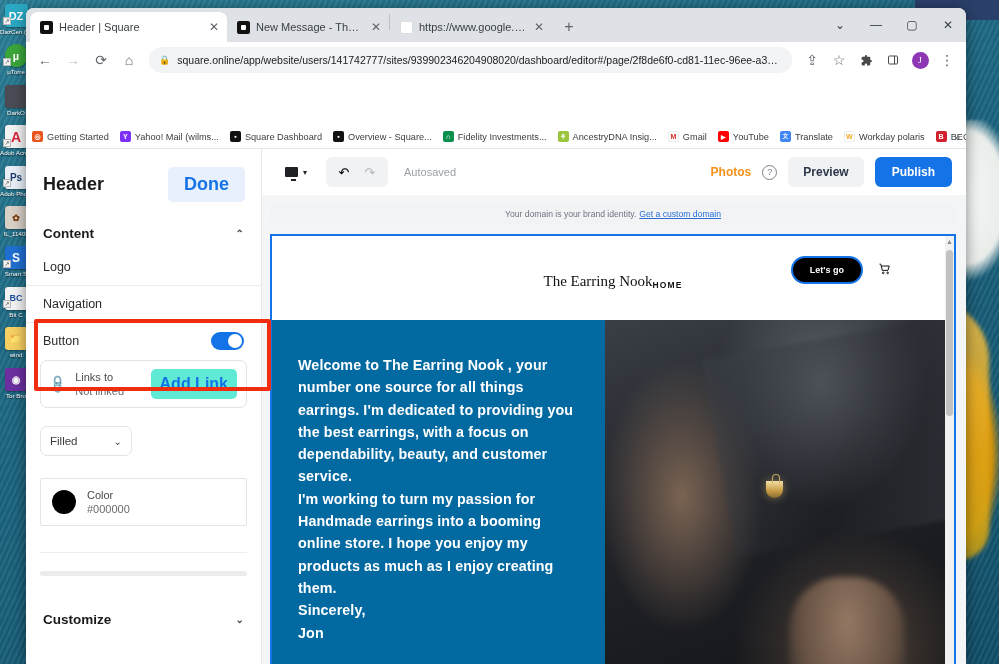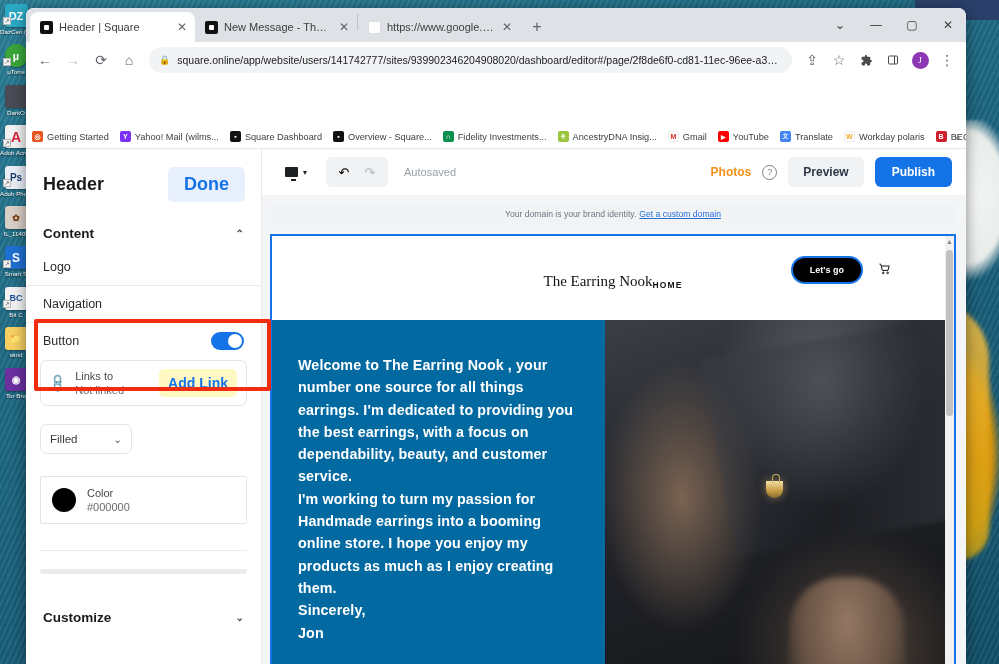--- a/index.html
+++ b/index.html
@@ -67,21 +67,21 @@
   
   #tabstrip {
     height: 34px; background: #dee1e6; display: flex; align-items: flex-end;
     padding-left: 4px; position: relative;
   }
   .tab {
     display: flex; align-items: center; gap: 6px;
     height: 30px; padding: 0 8px 0 10px; border-radius: 8px 8px 0 0;
     font-size: 11px; color: #3c4043; min-width: 0; position: relative;
   }
-  .tab.active { background: #fff; width: 165px; }
+  .tab.active { background: #fff; width: 197px; }
   .tab.inactive { background: #dee1e6; width: 162px; color: #3c4043; }
   .tab .favicon {
     width: 13px; height: 13px; flex: none; border-radius: 2px;
     display: flex; align-items: center; justify-content: center;
     font-size: 8px; color: #fff; font-weight: bold;
   }
   .sq-fav { background: #111; position: relative; }
   .sq-fav::after {
     content: ""; width: 5px; height: 5px; background: #fff; border-radius: 1px;
   }
@@ -185,21 +185,21 @@
   }
   .link-card {
     margin: 4px 14px 6px; border: 1px solid #e3e4e6; border-radius: 7px;
     padding: 8px 9px; display: flex; align-items: center; gap: 9px; background: #fff;
   }
   .link-card .lk-icon { font-size: 13px; color: #3c3c3c; flex: none; transform: rotate(-45deg); }
   .link-card .lk-text { flex: 1; line-height: 14px; }
   .lk-t1 { font-size: 11px; color: #4a4a4a; }
   .lk-t2 { font-size: 11px; color: #6a6a6a; }
   .lk-btn {
-    background: #fef9c3; color: #1473e6; font-size: 14px; font-weight: bold;
+    background: #5eead4; color: #1473e6; font-size: 16px; font-weight: bold;
     padding: 6px 9px; border-radius: 5px; border: none; flex: none;
   }
   #redbox {
     position: absolute; left: 8px; top: 170px; width: 237px; height: 72px;
     border: 4px solid #f02d0f; border-radius: 2px; pointer-events: none; z-index: 9;
   }
   .select-box {
     margin: 12px 14px 8px; width: 92px; border: 1px solid #e3e4e6; border-radius: 7px;
     padding: 8px 9px; display: flex; align-items: center; justify-content: space-between;
     font-size: 11.5px; color: #3a3a3a; background: #fff;

